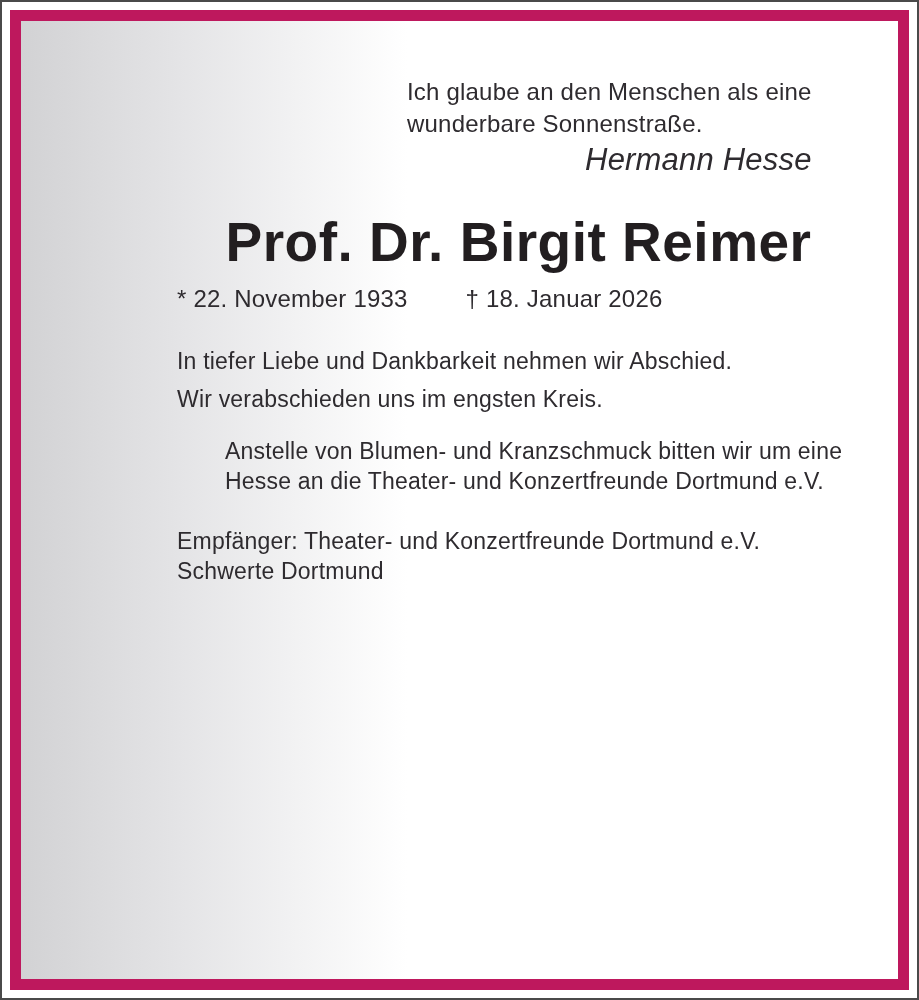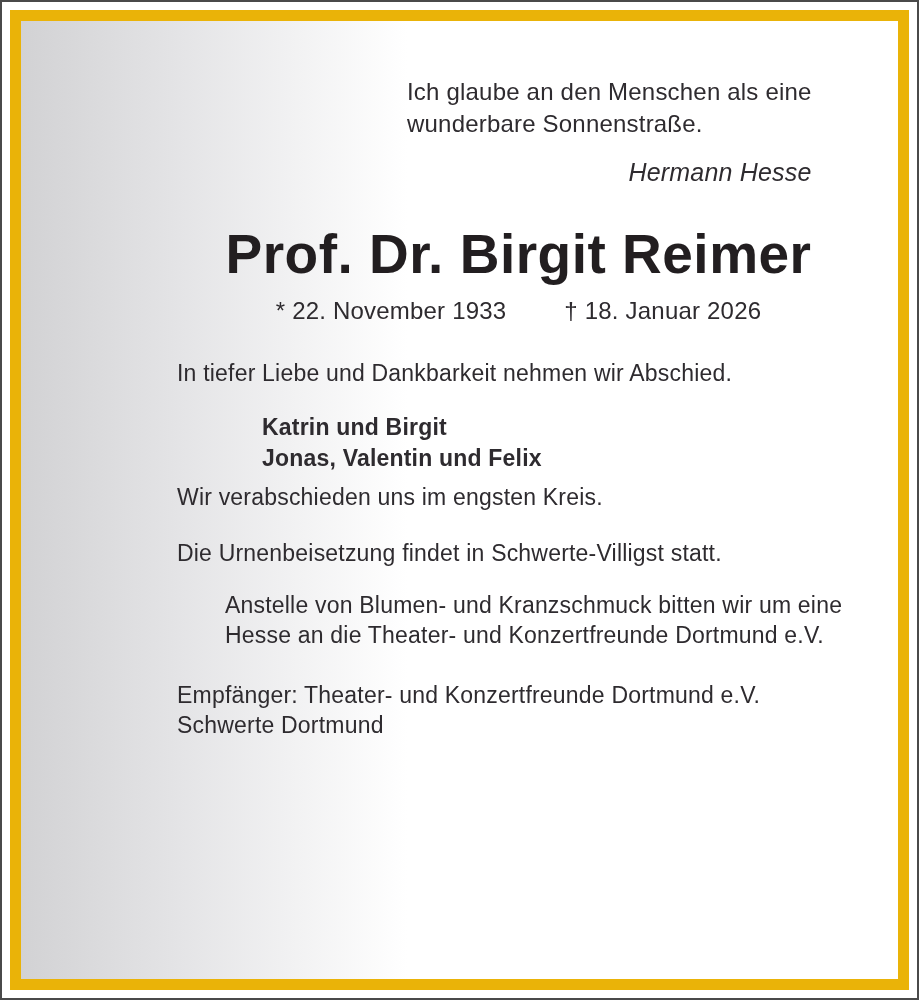--- a/index.html
+++ b/index.html
@@ -15,21 +15,21 @@
     inset: 0;
     box-sizing: border-box;
     border: 2px solid #4a4a4a;
     background: #ffffff;
     padding: 8px;
   }
   .frame {
     box-sizing: border-box;
     width: 100%;
     height: 100%;
-    border: 11px solid #eab308;
+    border: 11px solid #be185d;
   }
   .content {
     box-sizing: border-box;
     width: 100%;
     height: 100%;
     background: linear-gradient(90deg, #d2d2d4 0%, #e4e4e6 18%, #ffffff 44%);
     padding: 55px 38px 0 156px;
     color: #2e2b2f;
     font-size: 23px;
     line-height: 30px;
@@ -38,35 +38,35 @@
   }
   .quote-block {
     margin-left: 230px;
     width: fit-content;
     font-size: 24px;
     line-height: 32px;
   }
   .quote-attribution {
     text-align: right;
     font-style: italic;
-    font-size: 25px;
-    margin-top: 16px;
+    font-size: 31px;
+    margin-top: 4px;
   }
   .deceased-name {
     text-align: center;
     font-size: 55px;
     line-height: 58px;
     font-weight: bold;
     color: #221e20;
     margin: 37px 0 0 0;
     letter-spacing: 0.5px;
     white-space: nowrap;
   }
   .dates-row {
-    text-align: center;
+    text-align: left;
     font-size: 24px;
     margin-top: 13px;
     white-space: nowrap;
   }
   .birth-date { margin-right: 58px; }
   .intro-line { margin-top: 32px; }
   .mourners {
     margin: 24px 0 0 85px;
     font-weight: bold;
     line-height: 31px;
@@ -91,29 +91,24 @@
       </div>
 
       <h1 class="deceased-name">Prof. Dr. Birgit Reimer</h1>
 
       <div class="dates-row">
         <span class="birth-date">* 22. November 1933</span><span class="death-date">† 18. Januar 2026</span>
       </div>
 
       <div class="intro-line">In tiefer Liebe und Dankbarkeit nehmen wir Abschied.</div>
 
-      <div class="mourners">
-        <div>Katrin und Birgit</div>
-        <div>Jonas, Valentin und Felix</div>
-      </div>
 
 
       <div class="farewell-line">Wir verabschieden uns im engsten Kreis.</div>
 
-      <div class="burial-line">Die Urnenbeisetzung findet in Schwerte-Villigst statt.</div>
 
       <div class="donation-block">
         <div>Anstelle von Blumen- und Kranzschmuck bitten wir um eine</div>
         <div>Hesse an die Theater- und Konzertfreunde Dortmund e.V.</div>
       </div>
 
       <div class="bank-block">
         <div>Empfänger: Theater- und Konzertfreunde Dortmund e.V.</div>
         <div>Schwerte Dortmund</div>
       </div>

